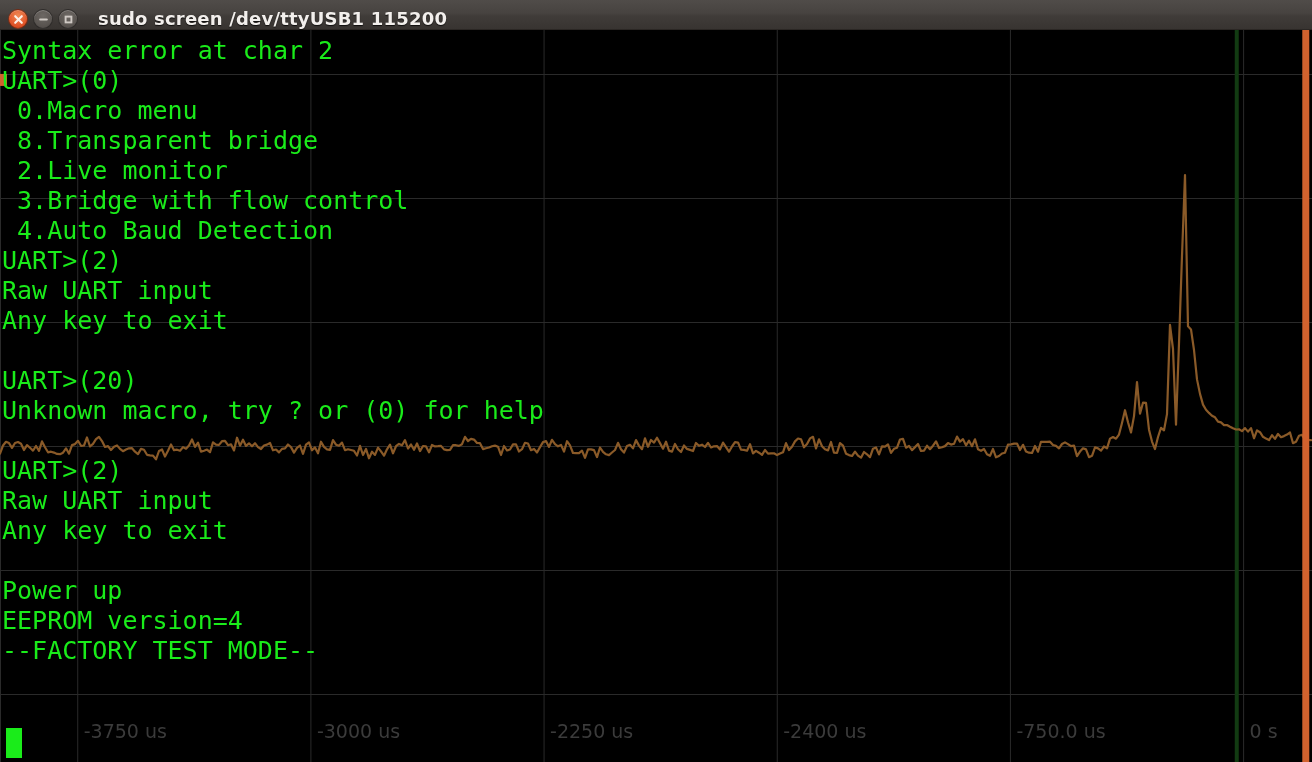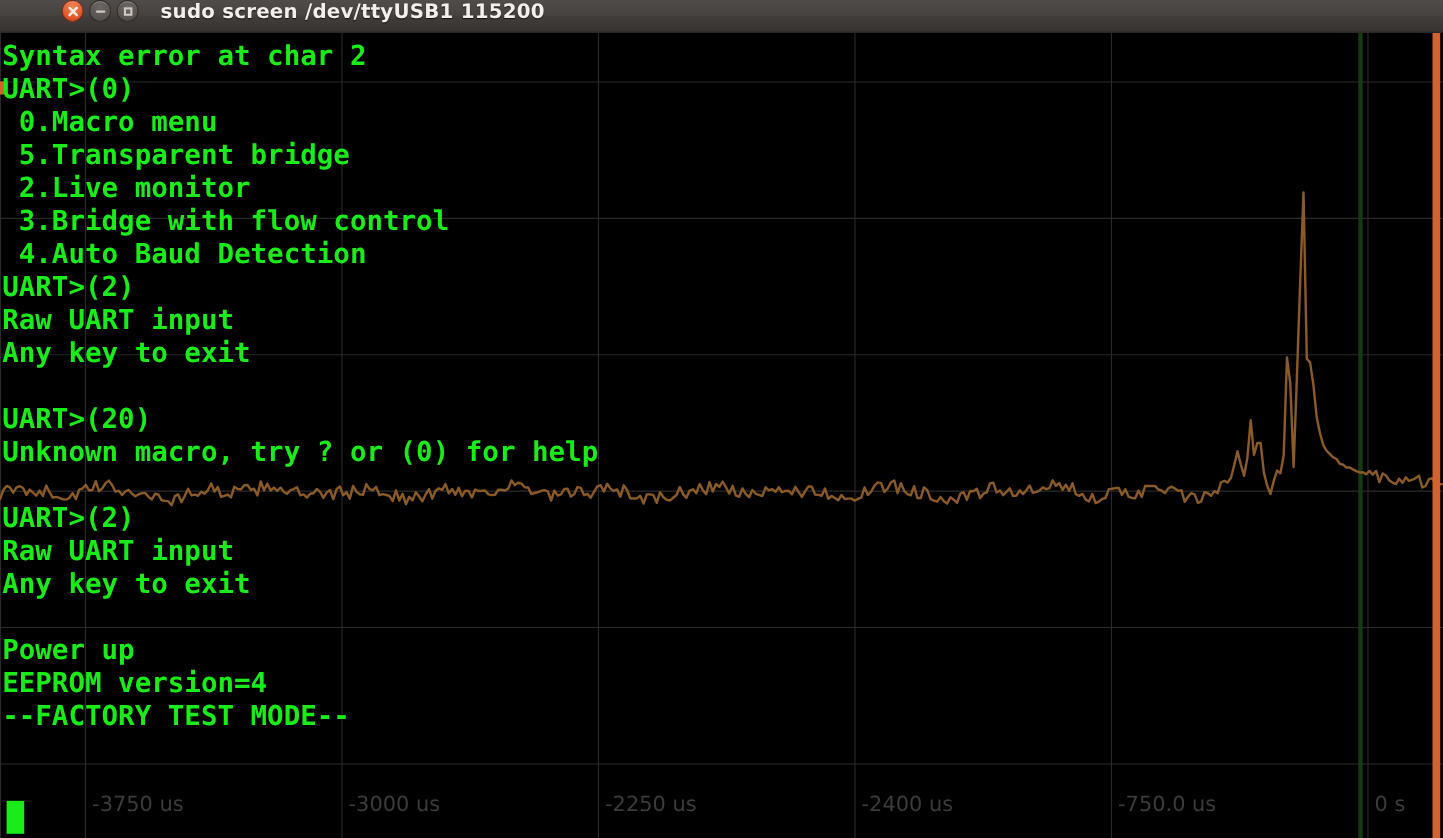--- a/index.html
+++ b/index.html
@@ -28,23 +28,22 @@
   #titlebar {
     position: absolute;
     left: 0;
     top: 0;
     width: 1312px;
     height: 30px;
     background: linear-gradient(to bottom, #504c49 0%, #474340 45%, #403c39 55%, #383431 100%);
     border-bottom: 1px solid #2b2724;
     box-sizing: border-box;
     display: flex;
-    align-items: flex-start;
+    align-items: flex-end;
     z-index: 40;
-    padding-left: 48px;
   }
   #window-buttons {
     display: flex;
     align-items: center;
     gap: 5px;
     margin-left: 8px;
   }
   .winbtn {
     width: 20px;
     height: 20px;
@@ -94,21 +93,20 @@
   #terminal {
     position: absolute;
     left: 0;
     top: 30px;
     width: 1312px;
     height: 732px;
     z-index: 20;
     padding: 6px 0 0 2px;
     box-sizing: border-box;
     pointer-events: none;
-    font-weight: bold;
   }
   .term-line {
     color: #1aec1a;
     font-family: "DejaVu Sans Mono", monospace;
     font-size: 25px;
     line-height: 30px;
     height: 30px;
     white-space: pre;
     letter-spacing: 0px;
   }
@@ -195,21 +193,21 @@
         <div class="axis-label" style="left: 1016.43px; top: 690px;">-750.0 us</div>
         <div class="axis-label" style="left: 1249.6px; top: 690px;">0 s</div>
       </div>
   </div>
 
   <div id="terminal" style="color: rgb(26, 236, 26);">
 
   <div class="term-line">Syntax error at char 2</div>
       <div class="term-line">UART&gt;(0)</div>
       <div class="term-line"> 0.Macro menu</div>
-      <div class="term-line"> 5.Transparent bridge</div>
+      <div class="term-line"> 8.Transparent bridge</div>
       <div class="term-line"> 2.Live monitor</div>
       <div class="term-line"> 3.Bridge with flow control</div>
       <div class="term-line"> 4.Auto Baud Detection</div>
       <div class="term-line">UART&gt;(2)</div>
       <div class="term-line">Raw UART input</div>
       <div class="term-line">Any key to exit</div>
       <div class="term-line blank"> </div>
       <div class="term-line">UART&gt;(20)</div>
       <div class="term-line">Unknown macro, try ? or (0) for help</div>
       <div class="term-line blank"> </div>

